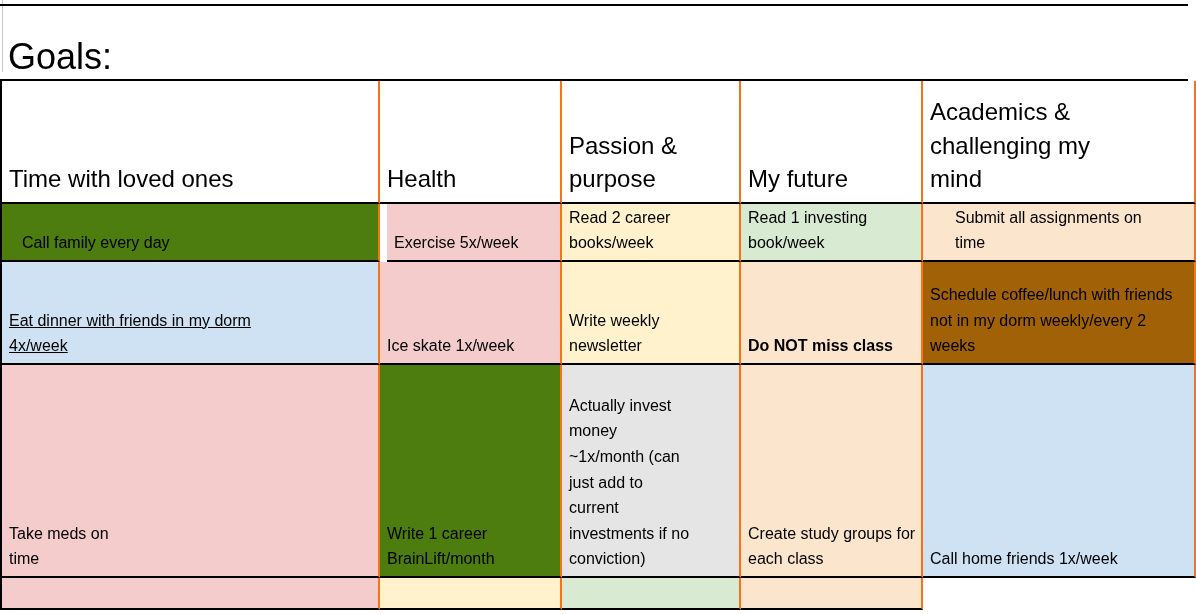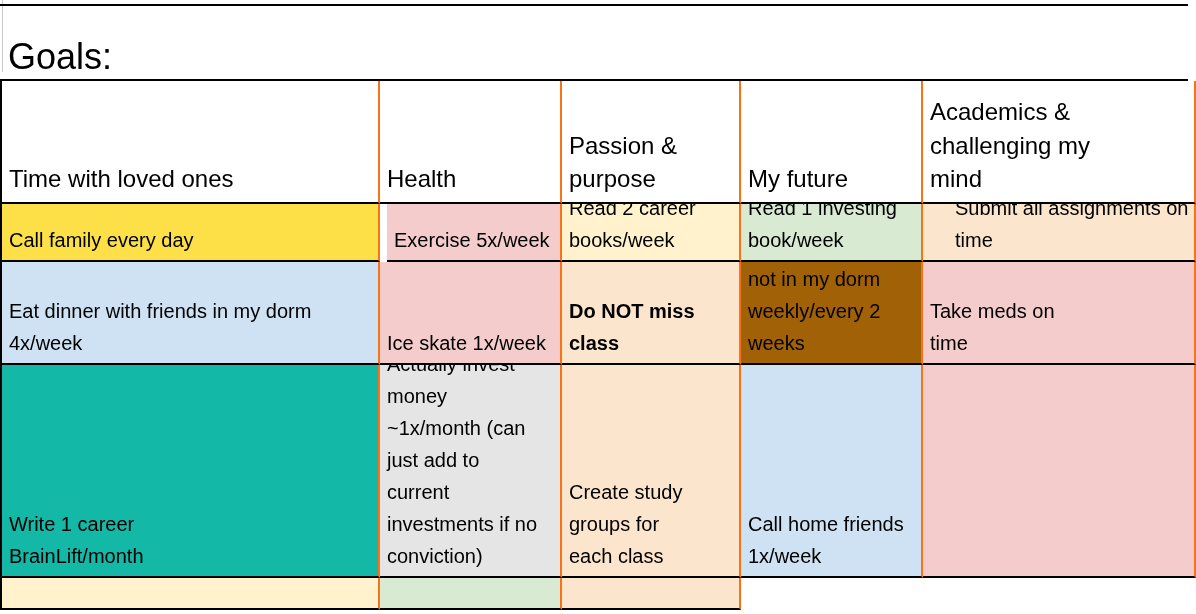--- a/index.html
+++ b/index.html
@@ -49,21 +49,21 @@
     align-items: flex-end;
     overflow: hidden;
   }
   .cell .txt {
     display: block;
     padding: 0 4px 4px 7px;
     white-space: pre-line;
   }
   .hdr { font-size: 24px; line-height: 1.4; }
   .hdr .txt { padding-bottom: 6px; }
-  .body-cell { font-size: 20px; line-height: 1.6; }
+  .body-cell { font-size: 16px; line-height: 1.6; }
 </style>
 </head>
 <body>
 
 <div class="sheet">
 
   <div class="gridline-left"></div>
 
   <div class="title-row">
     <span class="txt">Goals:</span>
@@ -83,60 +83,64 @@
     </div>
     <div class="cell hdr">
       <span class="txt">My future</span>
     </div>
     <div class="cell hdr">
       <span class="txt">Academics &amp;
 challenging my
 mind</span>
     </div>
 
-    <div class="cell body-cell" style="background: #fde047;">
+    <div class="cell body-cell" style="background: #4d7c0f; padding-left: 13px;">
       <span class="txt">Call family every day</span>
     </div>
     <div class="cell body-cell" style="background: rgb(244, 204, 204); margin-left: 7px;">
       <span class="txt">Exercise 5x/week</span>
     </div>
     <div class="cell body-cell" style="background: rgb(255, 242, 204);">
       <span class="txt">Read 2 career
 books/week</span>
     </div>
     <div class="cell body-cell" style="background: rgb(217, 234, 211);">
       <span class="txt">Read 1 investing
 book/week</span>
     </div>
     <div class="cell body-cell" style="background: rgb(252, 229, 205); padding-left: 25px;">
       <span class="txt">Submit all assignments on
 time</span>
     </div>
 
-    <div class="cell body-cell" style="background: rgb(207, 226, 243);">
+    <div class="cell body-cell" style="background: rgb(207, 226, 243); text-decoration: underline;">
       <span class="txt">Eat dinner with friends in my dorm
 4x/week</span>
     </div>
     <div class="cell body-cell" style="background: rgb(244, 204, 204);">
       <span class="txt">Ice skate 1x/week</span>
+    </div>
+    <div class="cell body-cell" style="background: rgb(255, 242, 204);">
+      <span class="txt">Write weekly
+newsletter</span>
     </div>
     <div class="cell body-cell" style="background: rgb(252, 229, 205); font-weight: bold;">
       <span class="txt">Do NOT miss class</span>
     </div>
 
     <div class="cell body-cell" style="background: #a16207;">
       <span class="txt">Schedule coffee/lunch with friends
 not in my dorm weekly/every 2
 weeks</span>
     </div>
     <div class="cell body-cell" style="background: rgb(244, 204, 204);">
       <span class="txt">Take meds on
 time</span>
     </div>
-    <div class="cell body-cell" style="background: #14b8a6;">
+    <div class="cell body-cell" style="background: #4d7c0f;">
       <span class="txt">Write 1 career
 BrainLift/month</span>
     </div>
     <div class="cell body-cell" style="background: #e5e5e5;">
       <span class="txt">Actually invest
 money
 ~1x/month (can
 just add to
 current
 investments if no

